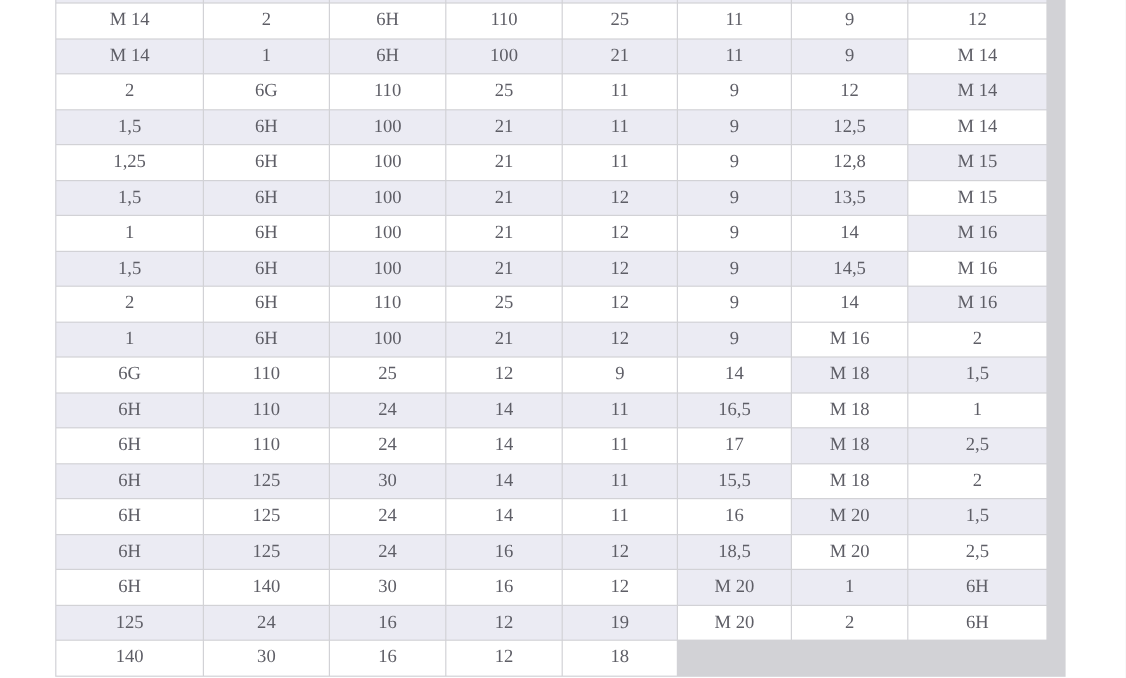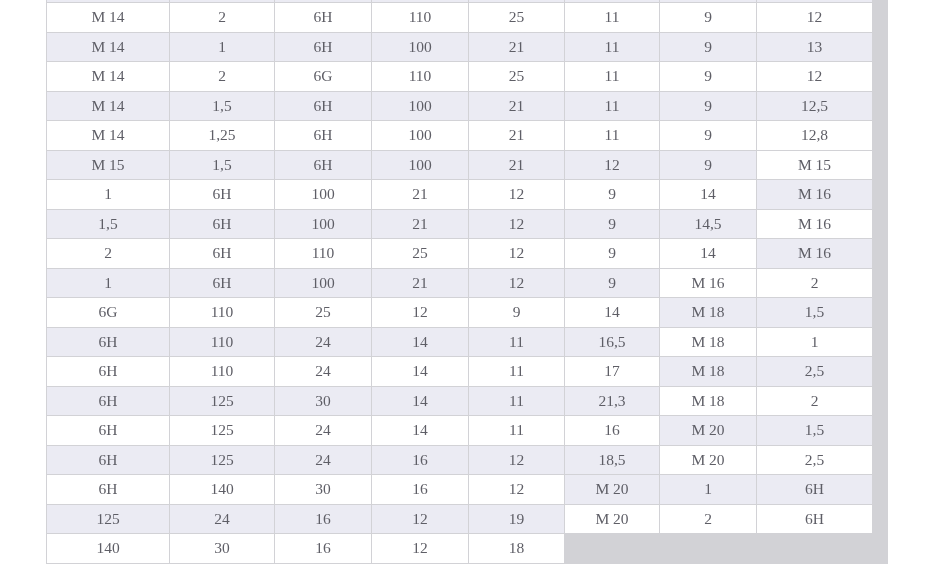--- a/index.html
+++ b/index.html
@@ -58,21 +58,20 @@
       <div class="cell">11</div>
       <div class="cell">9</div>
       <div class="cell">12</div>
       <div class="cell alt">M 14</div>
       <div class="cell alt">1</div>
       <div class="cell alt">6H</div>
       <div class="cell alt">100</div>
       <div class="cell alt">21</div>
       <div class="cell alt">11</div>
       <div class="cell alt">9</div>
-      <div class="cell alt">13</div>
       <div class="cell">M 14</div>
       <div class="cell">2</div>
       <div class="cell">6G</div>
       <div class="cell">110</div>
       <div class="cell">25</div>
       <div class="cell">11</div>
       <div class="cell">9</div>
       <div class="cell">12</div>
       <div class="cell alt">M 14</div>
       <div class="cell alt">1,5</div>
@@ -90,20 +89,21 @@
       <div class="cell">11</div>
       <div class="cell">9</div>
       <div class="cell">12,8</div>
       <div class="cell alt">M 15</div>
       <div class="cell alt">1,5</div>
       <div class="cell alt">6H</div>
       <div class="cell alt">100</div>
       <div class="cell alt">21</div>
       <div class="cell alt">12</div>
       <div class="cell alt">9</div>
+      <div class="cell alt">13,5</div>
       <div class="cell">M 15</div>
       <div class="cell">1</div>
       <div class="cell">6H</div>
       <div class="cell">100</div>
       <div class="cell">21</div>
       <div class="cell">12</div>
       <div class="cell">9</div>
       <div class="cell">14</div>
       <div class="cell alt">M 16</div>
       <div class="cell alt">1,5</div>
@@ -152,21 +152,21 @@
       <div class="cell">14</div>
       <div class="cell">11</div>
       <div class="cell">17</div>
       <div class="cell alt">M 18</div>
       <div class="cell alt">2,5</div>
       <div class="cell alt">6H</div>
       <div class="cell alt">125</div>
       <div class="cell alt">30</div>
       <div class="cell alt">14</div>
       <div class="cell alt">11</div>
-      <div class="cell alt">21,3</div>
+      <div class="cell alt">15,5</div>
       <div class="cell">M 18</div>
       <div class="cell">2</div>
       <div class="cell">6H</div>
       <div class="cell">125</div>
       <div class="cell">24</div>
       <div class="cell">14</div>
       <div class="cell">11</div>
       <div class="cell">16</div>
       <div class="cell alt">M 20</div>
       <div class="cell alt">1,5</div>

